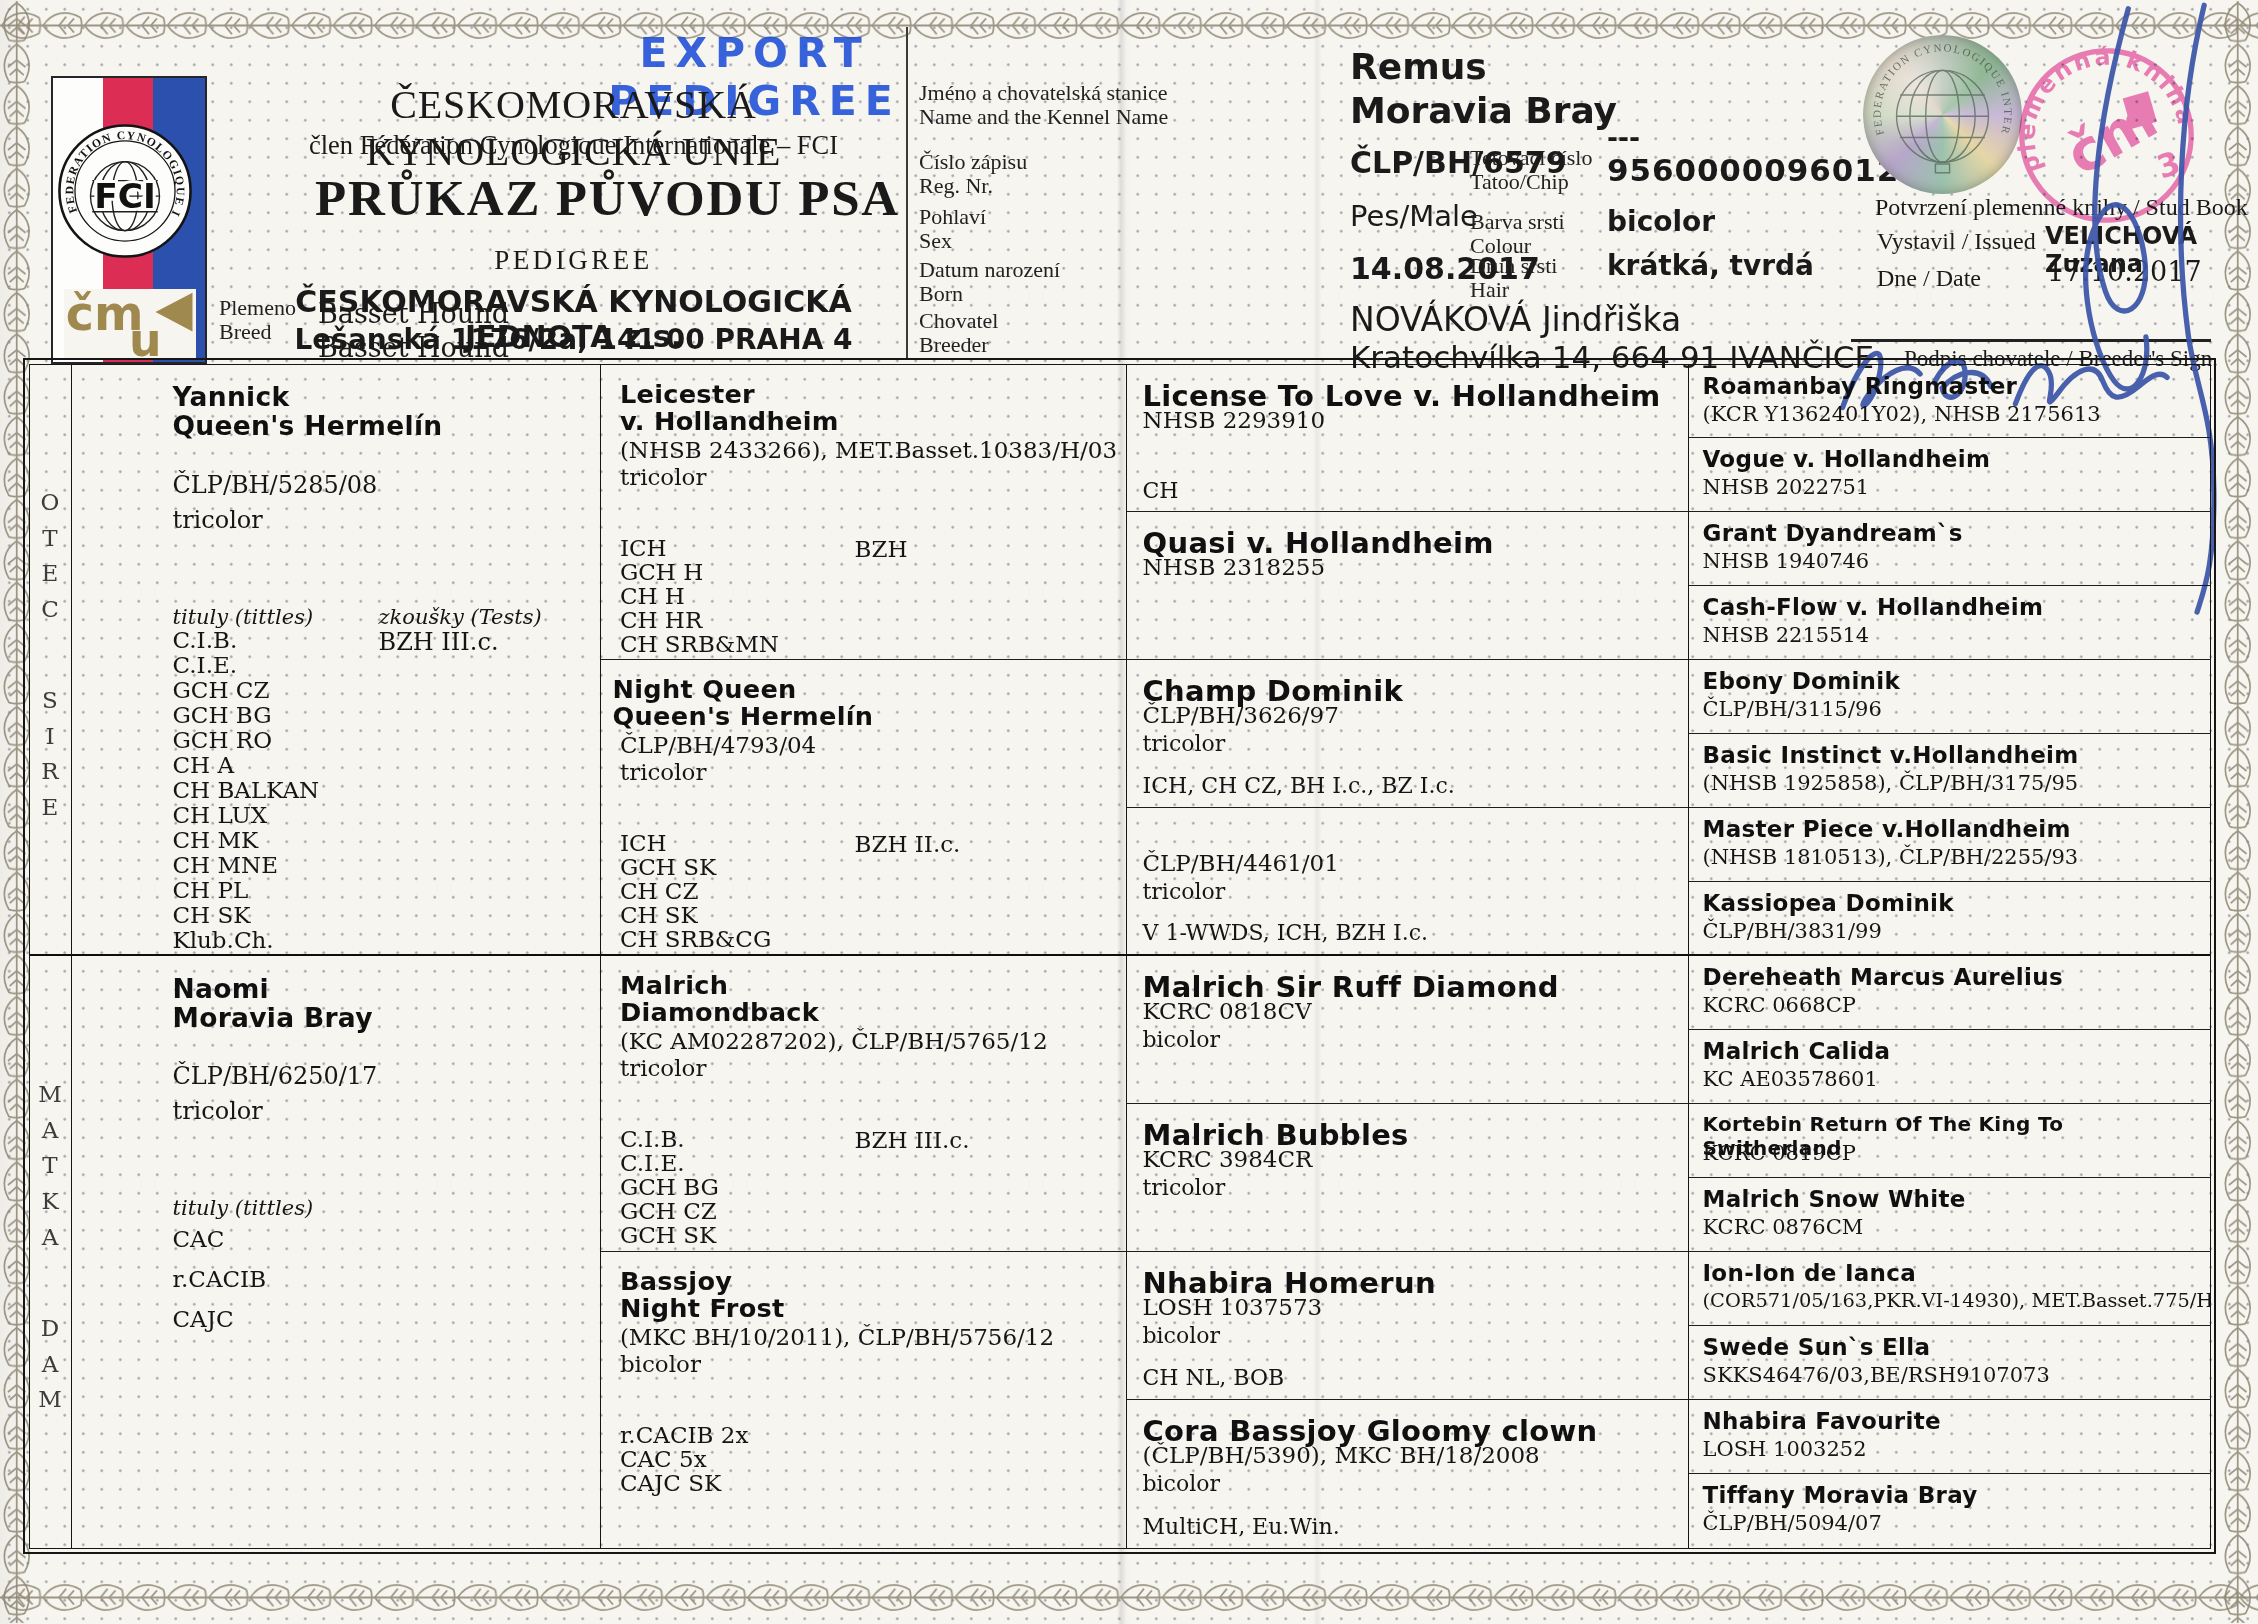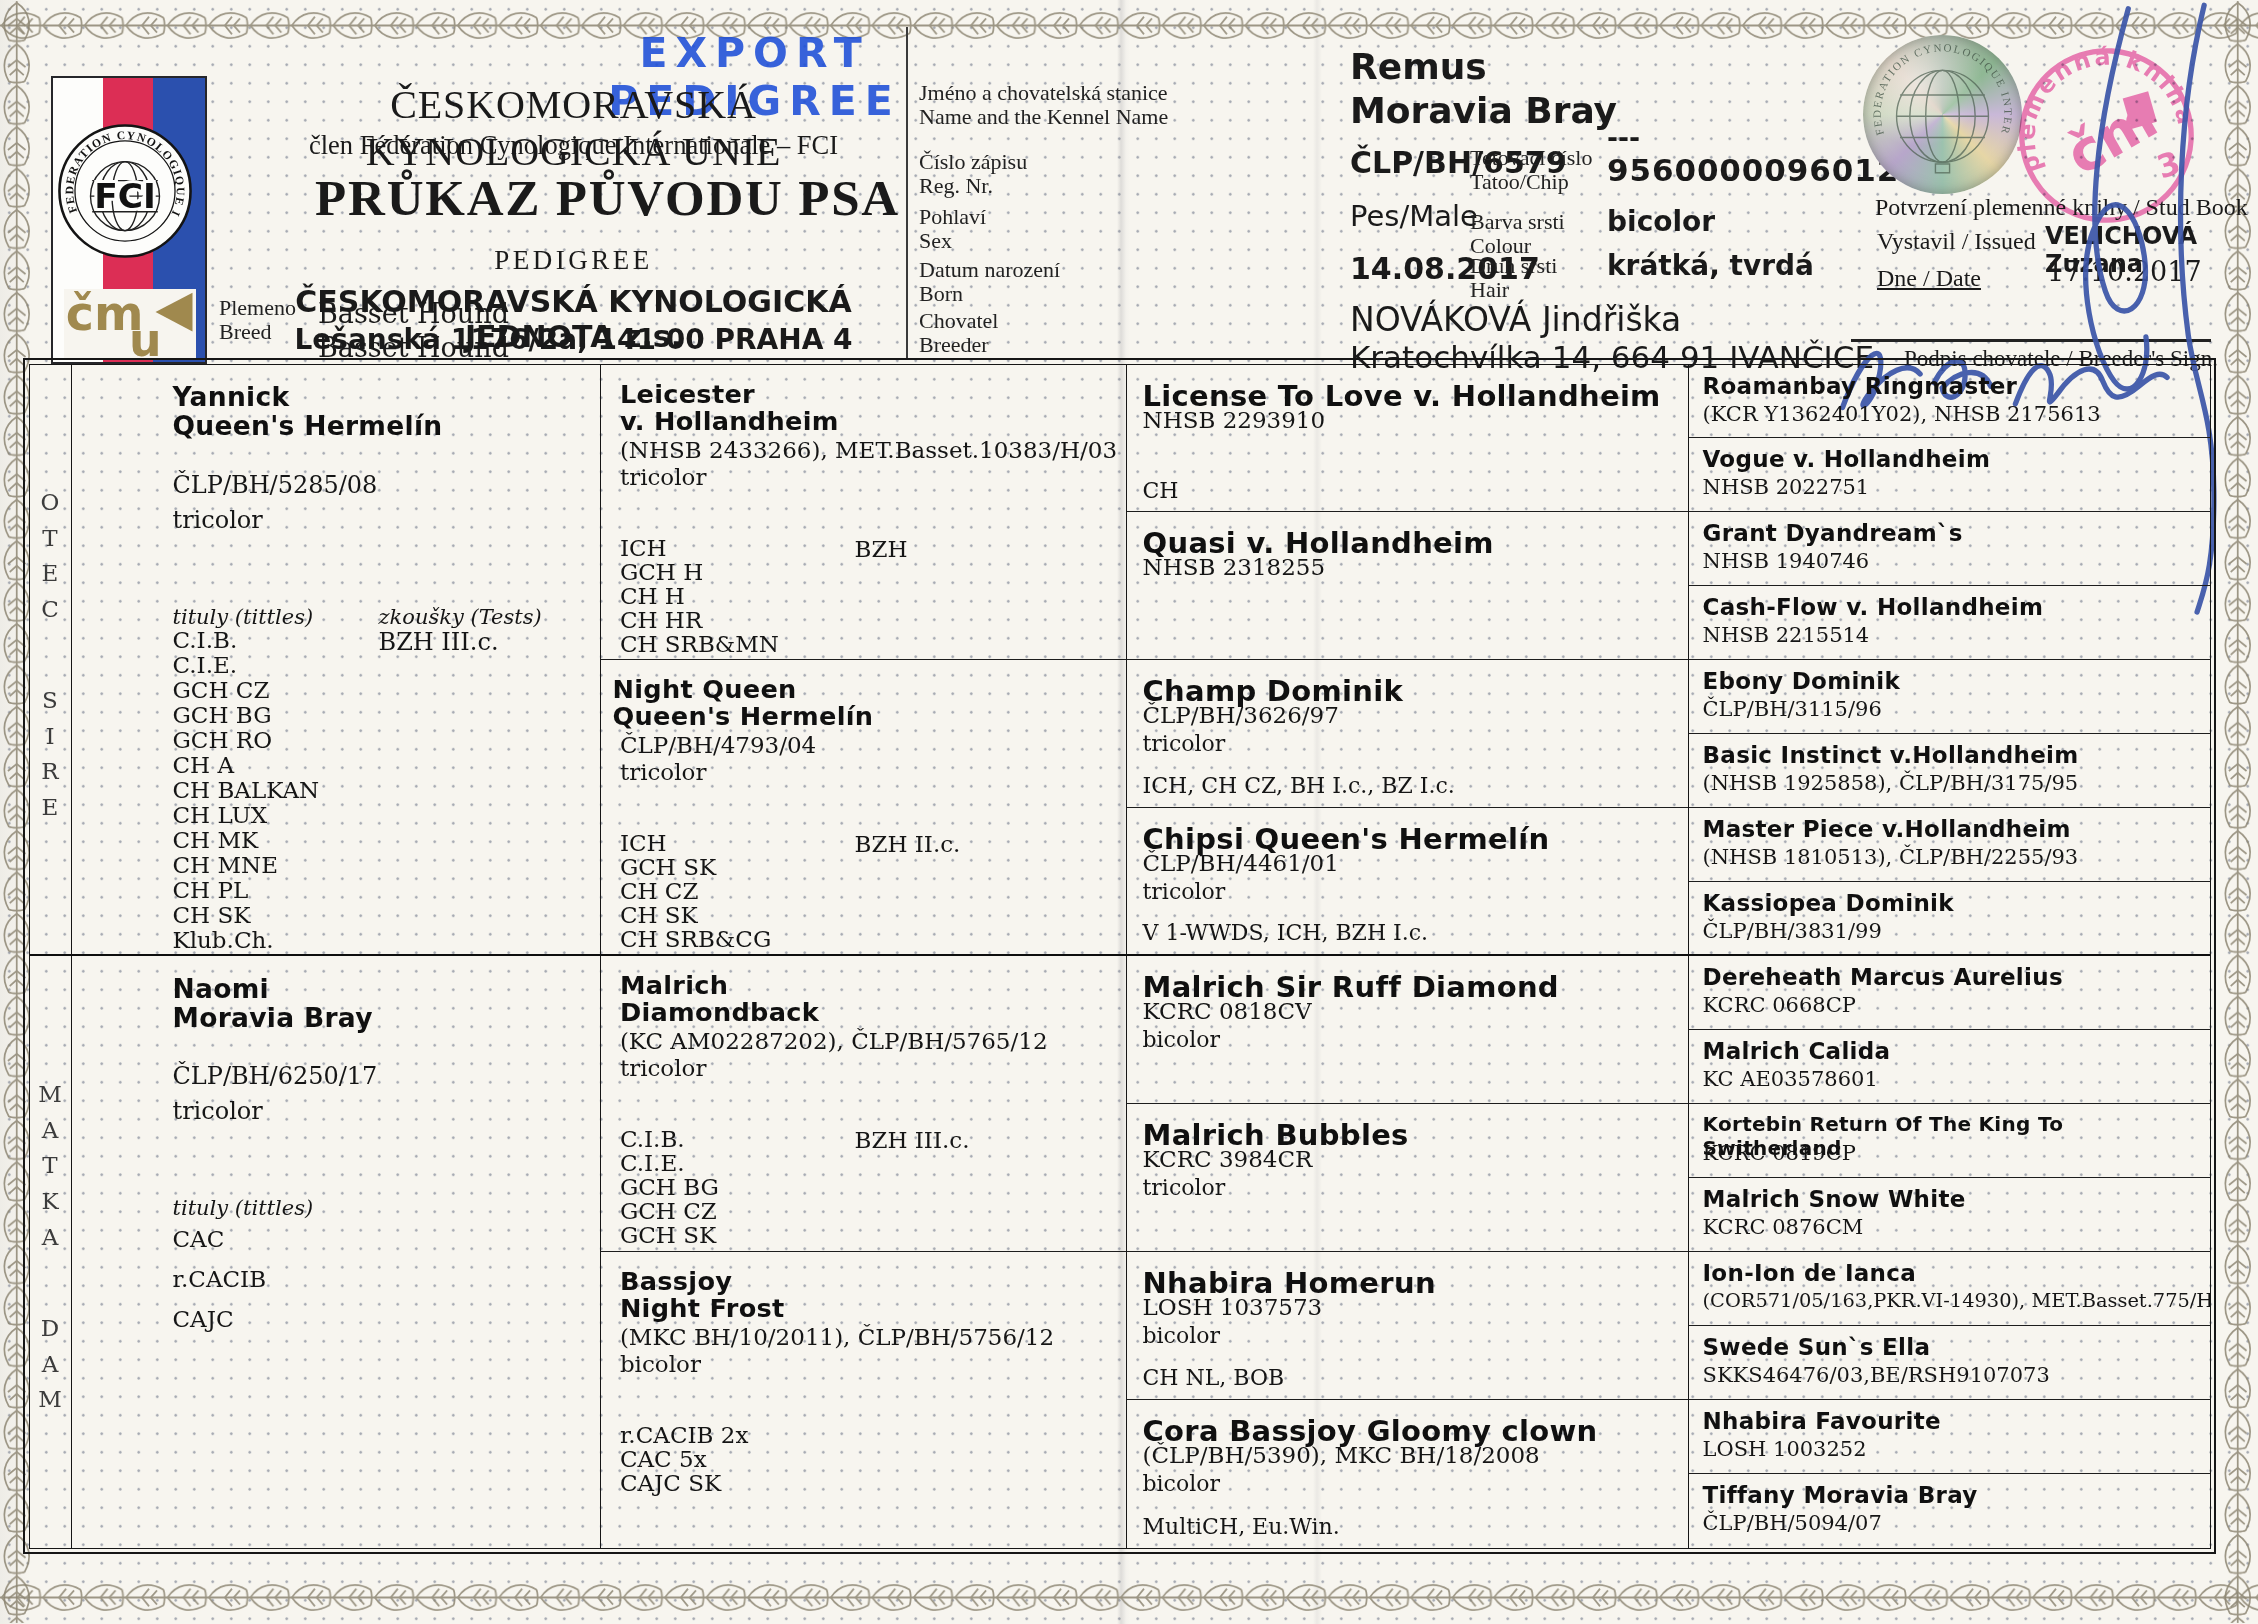--- a/index.html
+++ b/index.html
@@ -254,21 +254,21 @@
       <text x="58" y="132" font-size="64" font-weight="bold" fill="#ec62ae" font-family="DejaVu Sans, sans-serif">čm</text>
       <rect x="138" y="82" width="30" height="36" fill="#ec62ae" transform="rotate(14 153 100)"></rect>
     </g>
     <text x="150" y="172" font-size="36" font-weight="bold" fill="#ec62ae" font-family="DejaVu Sans, sans-serif">3</text>
   </g>
 </svg>
 
 <div class="abs" style="left:1875px;top:194px;font-size:24px;">Potvrzení plemenné knihy / Stud Book</div>
 <div class="abs" style="left:1877px;top:228px;font-size:24px;">Vystavil / Issued</div>
 <div class="abs sans" style="left:2045px;top:222px;font-size:24px;font-weight:bold;">VELICHOVÁ Zuzana</div>
-<div class="abs" style="left:1877px;top:265px;font-size:24px;text-decoration:underline;">Dne / Date</div>
+<div class="abs" style="left:1877px;top:265px;font-size:24px;">Dne / Date</div>
 <div class="abs serif" style="left:2047px;top:256px;font-size:27px;">17.10.2017</div>
 <div class="sigline abs"></div>
 <div class="abs" style="left:1904px;top:346px;font-size:23px;">Podpis chovatele / Breeder's Sign.</div>
 
 <svg class="abs sig" viewBox="0 0 520 720">
   <g stroke="#3b55a8" stroke-width="6" fill="none" stroke-linecap="round" opacity=".92">
     <path d="M 372 10 C 336 140, 322 260, 346 330 C 360 372, 396 352, 391 298 C 386 242, 354 202, 332 262 C 312 314, 332 400, 356 432 C 376 458, 398 424, 392 382"></path>
     <path d="M 458 6 C 430 120, 424 260, 440 380 C 449 442, 468 470, 469 556 C 470 640, 458 668, 450 694"></path>
     <path d="M 48 462 C 72 398, 98 382, 90 424 C 83 462, 58 472, 80 444 C 98 422, 122 408, 136 424"></path>
     <path d="M 152 434 C 166 406, 188 400, 187 426 C 186 452, 164 458, 161 440 C 178 420, 206 414, 216 438"></path>
@@ -379,21 +379,20 @@
     <div class="aname">Quasi v. Hollandheim</div>
     <div class="areg">NHSB 2318255</div>
   </div>
   <div class="cell g3 bl bb" style="grid-column:4;grid-row:5/span 2;">
     <div class="aname">Champ Dominik</div>
     <div class="areg">ČLP/BH/3626/97</div>
     <div class="acolor">tricolor</div>
     <div class="atitles">ICH, CH CZ, BH I.c., BZ I.c.</div>
   </div>
   <div class="cell g3 bl bbh" style="grid-column:4;grid-row:7/span 2;">
-    <div class="aname">Chipsi Queen's Hermelín</div>
     <div class="areg">ČLP/BH/4461/01</div>
     <div class="acolor">tricolor</div>
     <div class="atitles">V 1-WWDS, ICH, BZH I.c.</div>
   </div>
   <div class="cell g3 bl bb" style="grid-column:4;grid-row:9/span 2;">
     <div class="aname">Malrich Sir Ruff Diamond</div>
     <div class="areg">KCRC 0818CV</div>
     <div class="acolor">bicolor</div>
   </div>
   <div class="cell g3 bl bb" style="grid-column:4;grid-row:11/span 2;">

